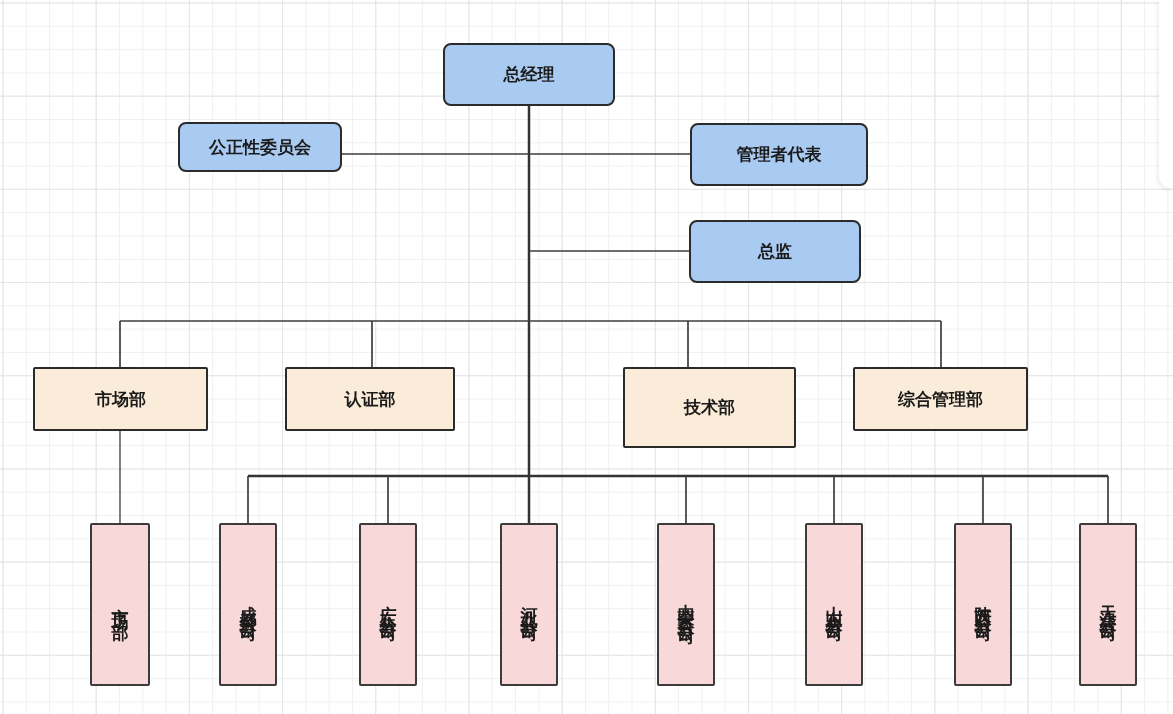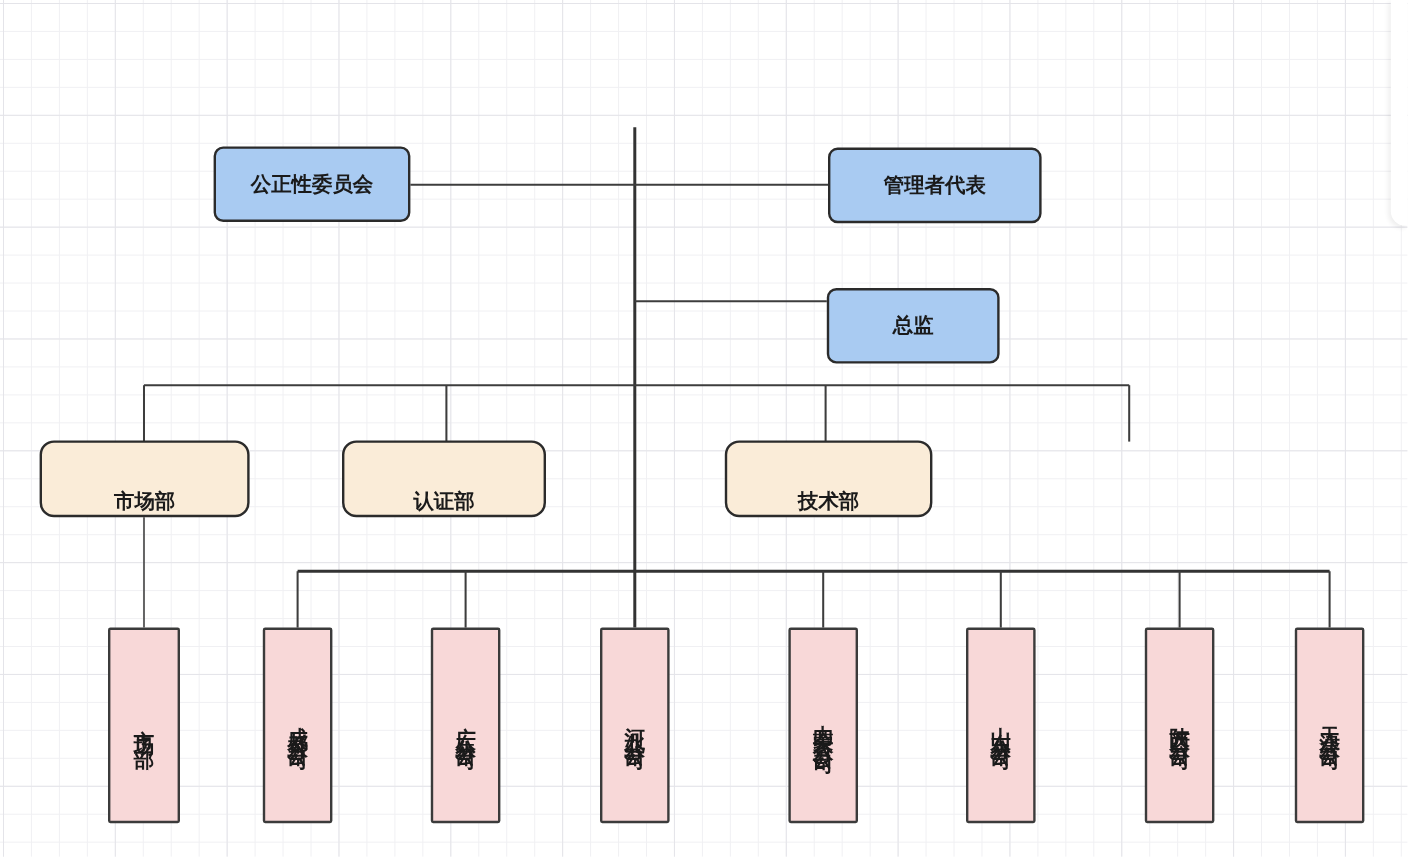--- a/index.html
+++ b/index.html
@@ -55,22 +55,21 @@
     cursor: default;
   }
   .node.lvl1 {
     background: #a9cbf2;
     border: 2px solid #2b2b2b;
     border-radius: 8px;
   }
   .node.lvl2 {
     background: #faecd8;
     border: 2px solid #2b2b2b;
-    border-radius: 12px;
-    align-items: flex-end;
+    border-radius: 2px;
   }
   .node.lvl3 {
     background: #f8d8d8;
     border: 2.5px solid #3b3b3b;
     border-radius: 2px;
   }
   .node.vertical .label {
     writing-mode: vertical-rl;
     text-orientation: upright;
     letter-spacing: 5px;
@@ -110,45 +109,51 @@
 
     <line class="thick" x1="248" y1="476" x2="1108" y2="476"></line>
     <line x1="248" y1="476" x2="248" y2="523"></line>
     <line x1="388" y1="476" x2="388" y2="523"></line>
     <line x1="686" y1="476" x2="686" y2="523"></line>
     <line x1="834" y1="476" x2="834" y2="523"></line>
     <line x1="983" y1="476" x2="983" y2="523"></line>
     <line x1="1108" y1="476" x2="1108" y2="523"></line>
   </svg>
 
+  <div class="node lvl1" style="left:443px; top:43px; width:172px; height:63px;">
+    <span class="label">总经理</span>
+  </div>
 
-  <div class="node lvl1" style="left:178px; top:122px; width:164px; height:63px;">
+  <div class="node lvl1" style="left:178px; top:122px; width:164px; height:50px;">
     <span class="label">公正性委员会</span>
   </div>
 
   <div class="node lvl1" style="left:690px; top:123px; width:178px; height:63px;">
     <span class="label">管理者代表</span>
   </div>
 
-  <div class="node lvl1" style="left:689px; top:220px; width:144px; height:63px;margin-top:20px;">
+  <div class="node lvl1" style="left:689px; top:220px; width:172px; height:63px;">
     <span class="label">总监</span>
   </div>
 
   <div class="node lvl2" style="left:33px; top:367px; width:175px; height:64px;">
     <span class="label">市场部</span>
   </div>
 
   <div class="node lvl2" style="left:285px; top:367px; width:170px; height:64px;">
     <span class="label">认证部</span>
   </div>
 
-  <div class="node lvl2" style="left:604px; top:367px; width:173px; height:64px;">
+  <div class="node lvl2" style="left:623px; top:367px; width:173px; height:81px;">
     <span class="label">技术部</span>
   </div>
 
+  <div class="node lvl2" style="left:853px; top:367px; width:175px; height:64px;">
+    <span class="label">综合管理部</span>
+  </div>
 
   <div class="node lvl3 vertical" style="left:90px; top:523px; width:60px; height:163px;">
     <span class="label">市场一部</span>
   </div>
 
   <div class="node lvl3 vertical" style="left:219px; top:523px; width:58px; height:163px;">
     <span class="label">成都分公司</span>
   </div>
 
   <div class="node lvl3 vertical" style="left:359px; top:523px; width:58px; height:163px;">

